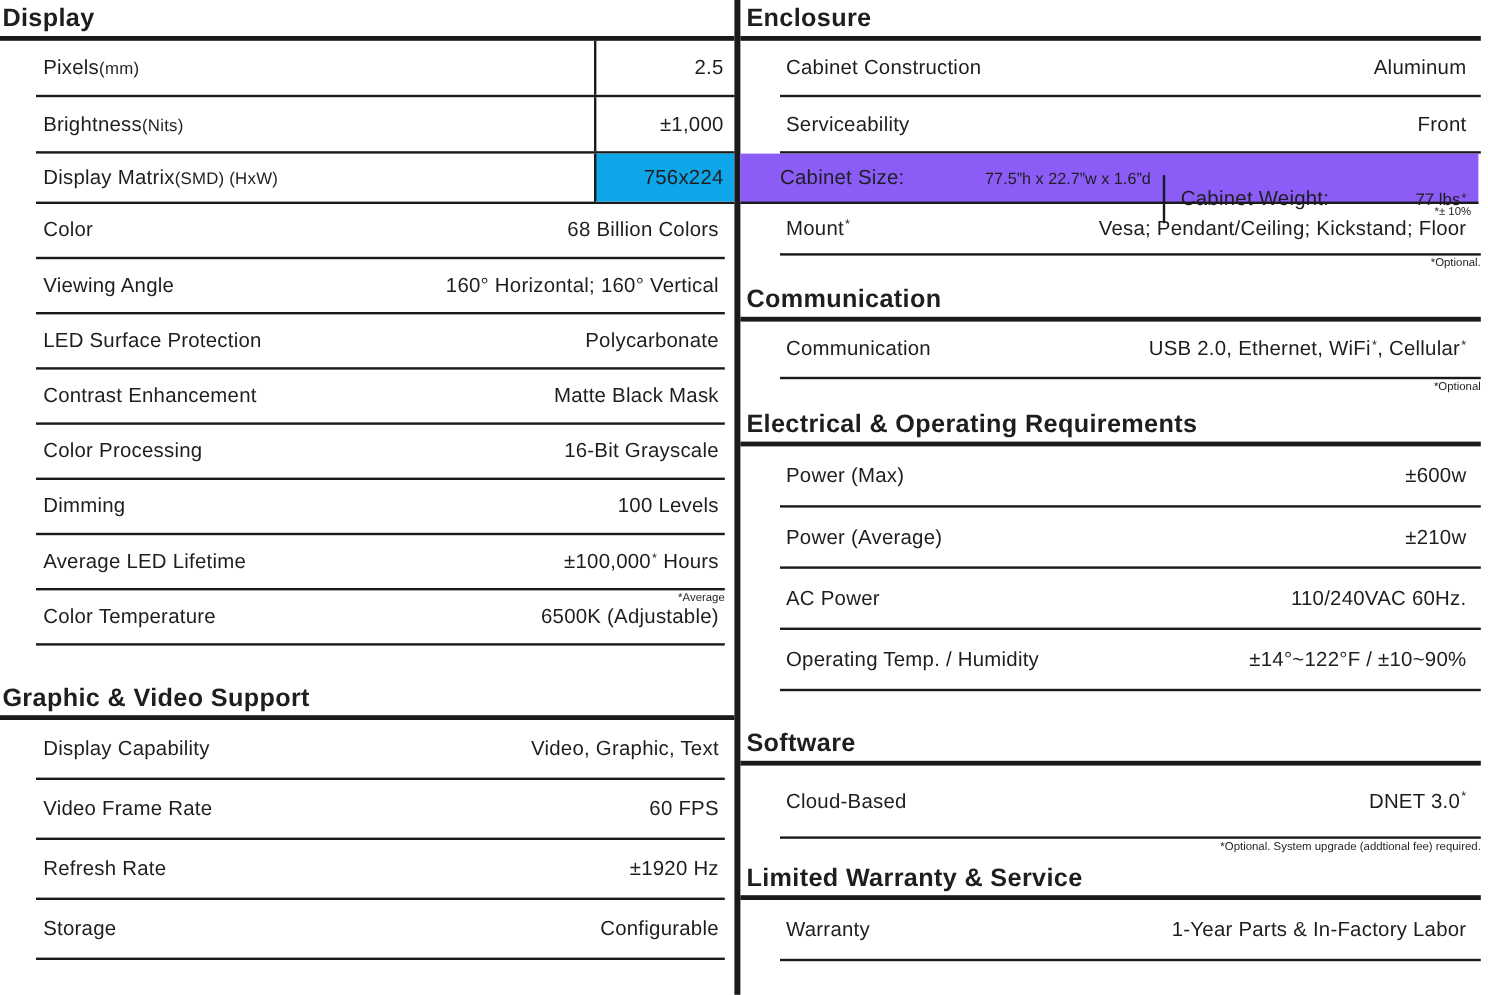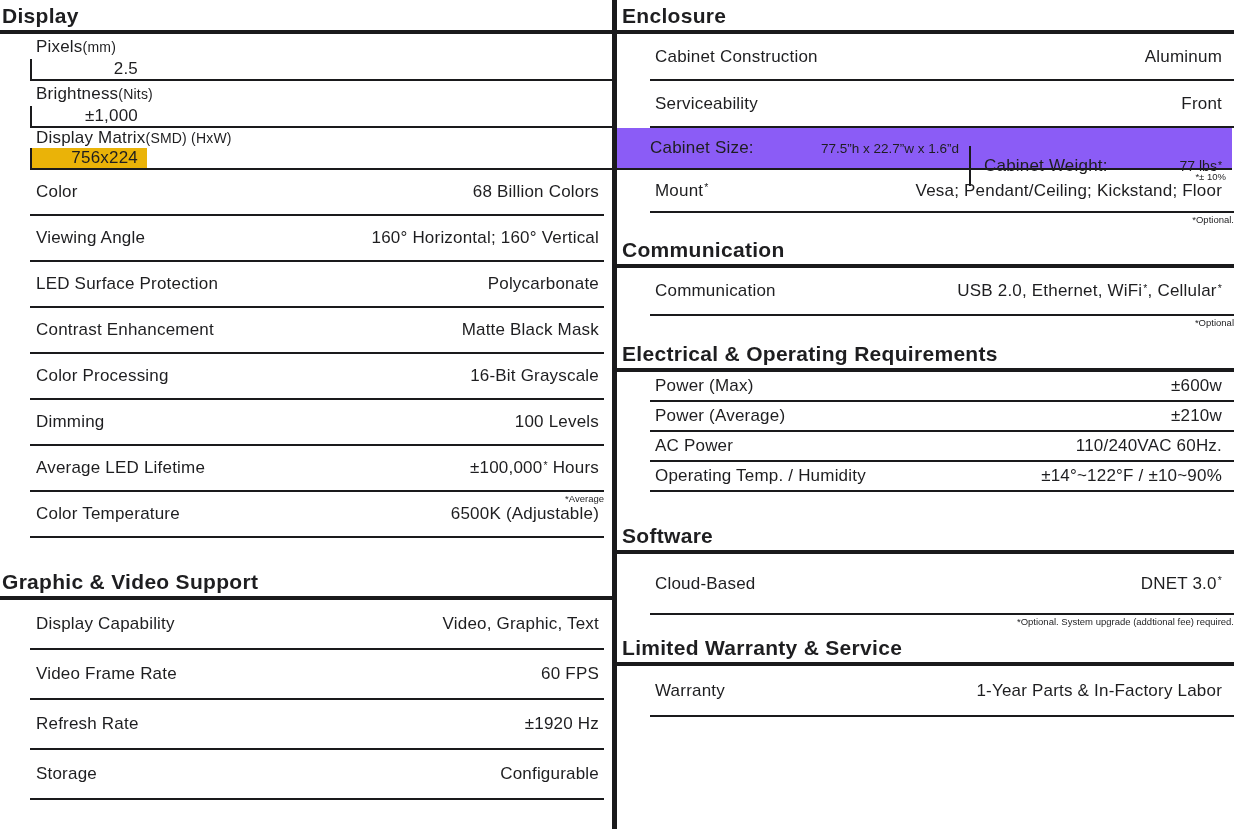--- a/index.html
+++ b/index.html
@@ -37,45 +37,45 @@
   .sup{font-size:10.5px;vertical-align:top;position:relative;top:0.5px;margin-left:1px;}
 
   .row-footnote{position:absolute;right:0;top:100%;margin-top:3px;font-size:9.5px;
                 letter-spacing:0;white-space:nowrap;text-align:center;}
 
   
   .row.boxed{align-items:stretch;}
   .row.boxed .row-label{flex:1;display:flex;align-items:center;padding-left:6px;}
   .row.boxed .cell-value{width:106px;border-left:2.5px solid #1a1a1c;display:flex;
                          align-items:center;justify-content:flex-end;padding-right:9px;}
-  .row.boxed.highlight .cell-value{background:#eab308;}
+  .row.boxed.highlight .cell-value{background:#0ea5e9;}
 
   
   .row.split{background:#8b5cf6;padding:0;}
   .split-cell{display:flex;align-items:center;height:100%;box-sizing:border-box;}
   .split-cell.first{width:352px;}
   .split-cell.second{flex:1;border-left:2.5px solid #1a1a1c;margin-top:36px;}
   .split-label{font-size:17px;letter-spacing:0.2px;white-space:nowrap;}
   .split-cell.first .split-label{padding-left:33px;}
   .split-cell.second .split-label{padding-left:13px;}
   .split-value{flex:1;text-align:right;padding-right:10px;white-space:nowrap;}
   .split-cell.first .split-value{font-size:13.5px;}
   .split-cell.second .split-value{font-size:14px;}
   .row.split .row-footnote{right:6px;}
 
   
-  .sec-display .row.boxed{height:47px;flex-direction:column;}
+  .sec-display .row.boxed{height:47px;}
   .sec-display .rows > .row.boxed:nth-child(3){height:42px;}
   .sec-display .row.plain{height:46px;}
   .sec-graphic-video-support .row{height:50px;}
   .sec-enclosure .row.plain{height:47px;}
   .sec-enclosure .rows > .row.plain:last-child{height:43px;}
   .row.split{height:42px;border-bottom:2.5px solid #1a1a1c;}
   .sec-communication .row{height:48px;}
-  .sec-electrical-operating-requirements .row{height:30px;}
+  .sec-electrical-operating-requirements .row{height:51px;}
   .sec-software .row{height:61px;}
   .sec-limited-warranty-service .row{height:51px;}
 
   
   .col-left .sec-graphic-video-support{margin-top:28px;}
   .col-right .sec-communication{margin-top:21px;}
   .col-right .sec-electrical-operating-requirements{margin-top:22px;}
   .col-right .sec-software{margin-top:28px;}
   .col-right .sec-limited-warranty-service{margin-top:17px;}
 </style>

